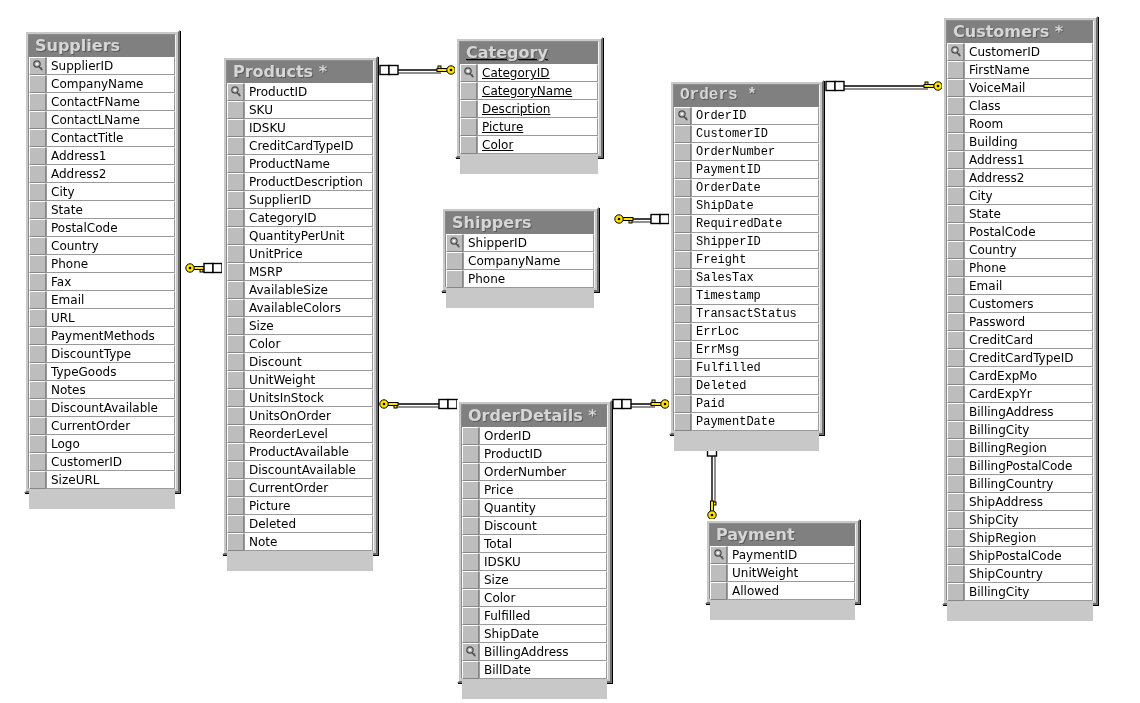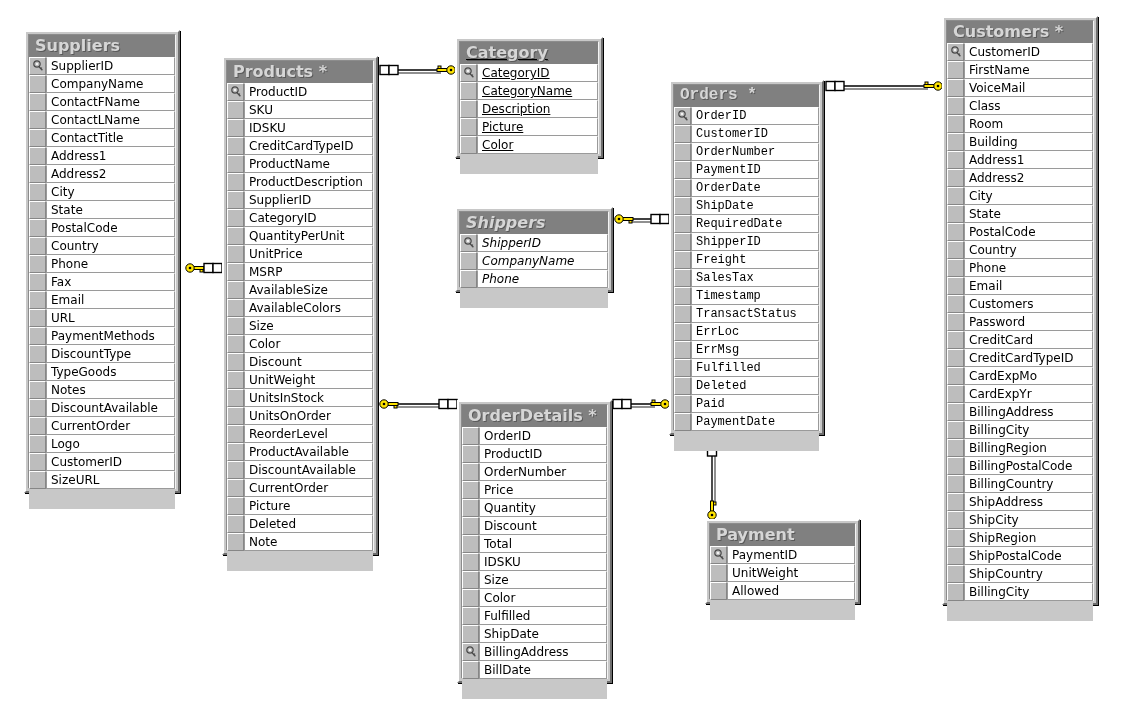--- a/index.html
+++ b/index.html
@@ -481,21 +481,21 @@
             <div class="fld-gutter"></div>
             <div class="fld-name">Picture</div>
           </div>
           <div class="field">
             <div class="fld-gutter"></div>
             <div class="fld-name">Color</div>
           </div>
         </div>
       </div>
     </div>
-    <div class="tbl" style="left: 455px; top: 207px; width: 158px; height: 85px; font-style: italic;">
+    <div class="tbl" style="left: 441px; top: 207px; width: 158px; height: 85px;">
       <div class="tbl-inner">
         <div class="tbl-title">Shippers</div>
         <div class="fields">
           <div class="field">
             <div class="fld-gutter">
               <svg class="keyicon" viewBox="0 0 11 12" xmlns="http://www.w3.org/2000/svg">
                 <circle cx="4" cy="4" r="3.2" fill="none" stroke="#4a4a4a" stroke-width="1.2"></circle>
                 <path d="M5.6 6.2 L9.4 10.2" stroke="#4a4a4a" stroke-width="1.3" fill="none"></path>
                 <path d="M7.4 8.9 L8.9 7.6" stroke="#4a4a4a" stroke-width="1.2" fill="none"></path>
                 <circle cx="4" cy="4" r="1.1" fill="#ffffff"></circle>

